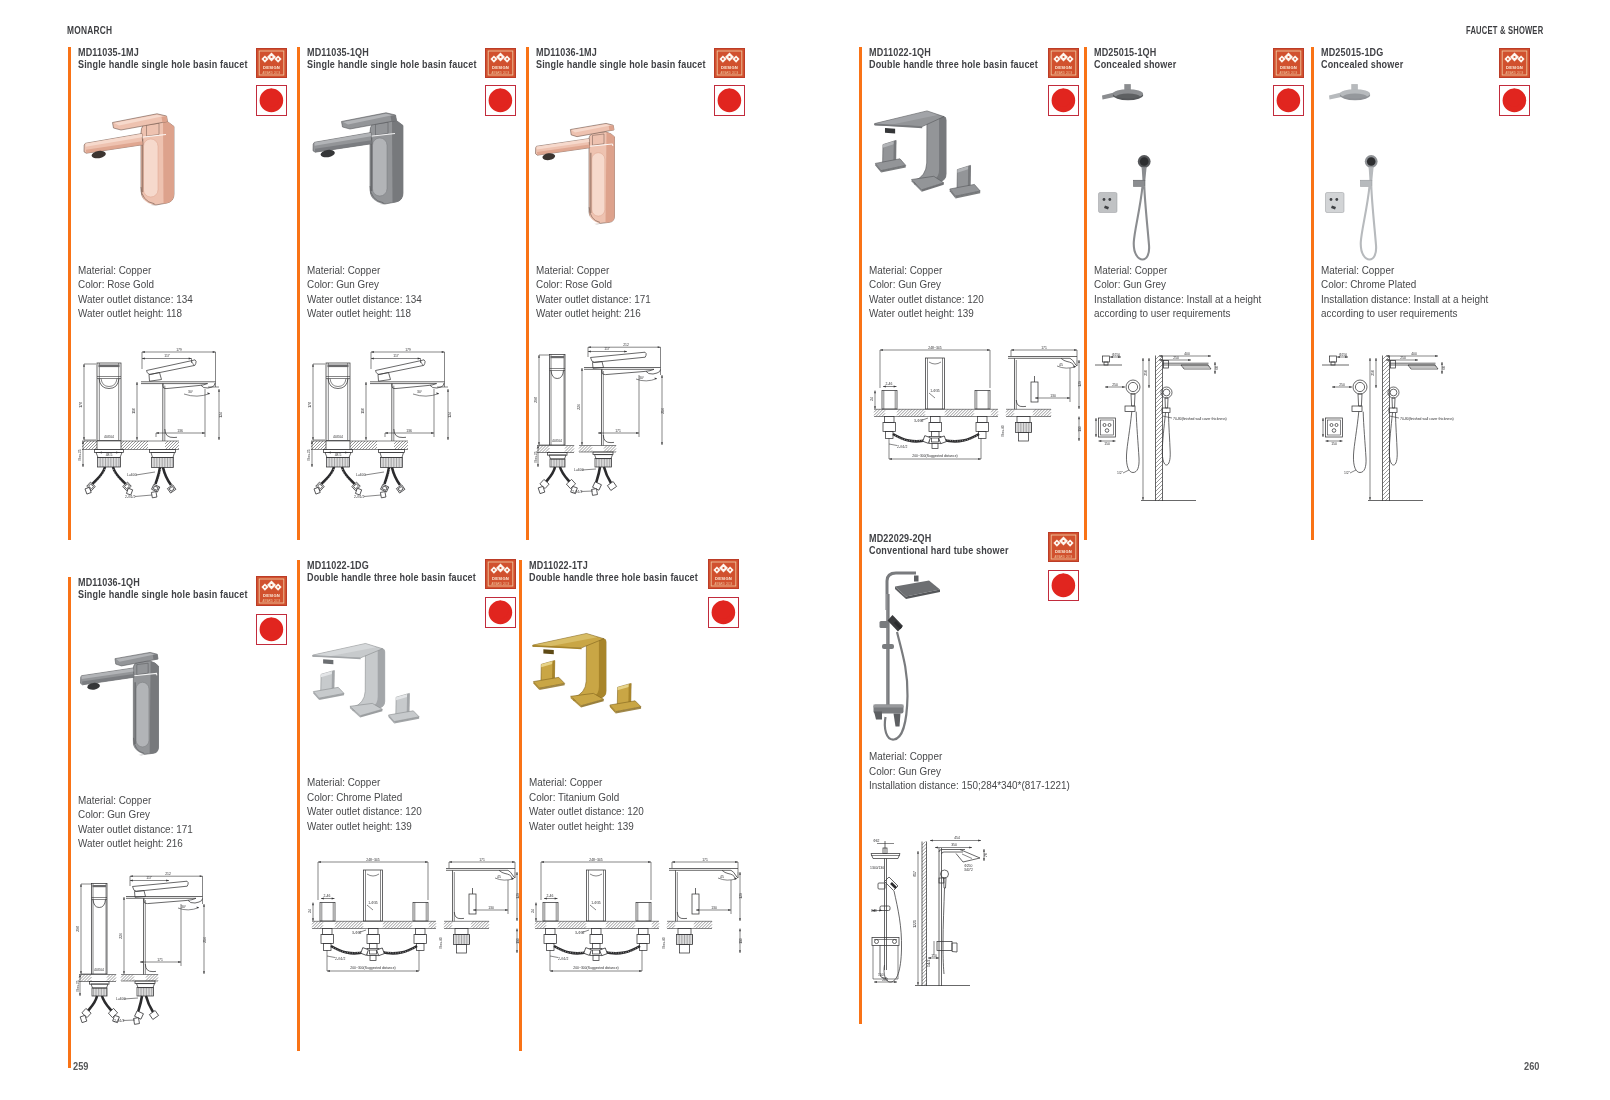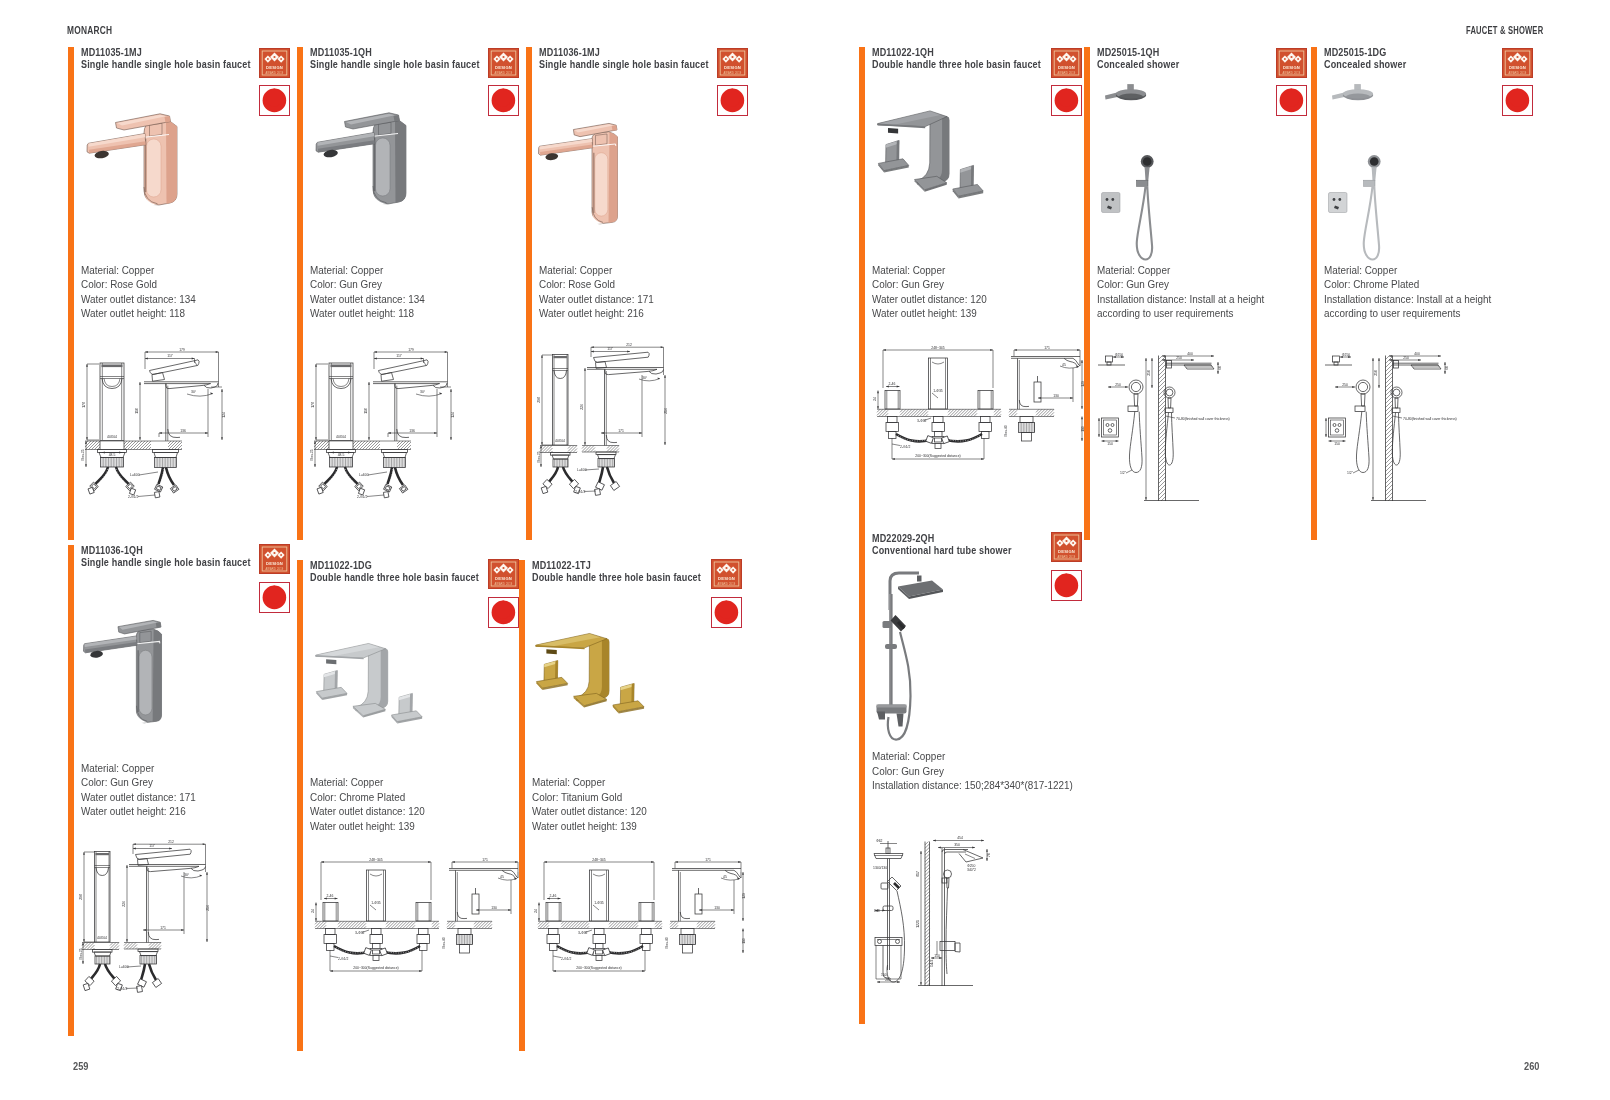--- a/index.html
+++ b/index.html
@@ -1,18 +1,18 @@
 <!DOCTYPE html>
 <html><head><meta charset="utf-8">
 <style>
 html,body{margin:0;padding:0;}
 body{width:1610px;height:1100px;background:#ffffff;position:relative;overflow:hidden;
      font-family:"Liberation Sans",sans-serif;}
 .abs{position:absolute;}
-.cell{position:absolute;border-left:6px solid #f97316;padding-left:12px;}
+.cell{position:absolute;border-left:3px solid #f97316;padding-left:12px;}
 .t{position:absolute;left:7px;top:-1px;font-weight:bold;font-size:11px;line-height:12.4px;
    color:#414246;transform:scaleX(.82);transform-origin:0 0;white-space:nowrap;letter-spacing:.2px;}
 .spec{position:absolute;left:7px;top:215.5px;font-size:11px;line-height:14.65px;color:#48494b;
    transform:scaleX(.9);transform-origin:0 0;white-space:nowrap;letter-spacing:0px;}
 .hdr{position:absolute;font-weight:bold;font-size:11px;color:#3c3d40;white-space:nowrap;
    transform:scaleX(.76);letter-spacing:.3px;}
 .pgno{position:absolute;font-weight:bold;font-size:11px;color:#57585a;transform:scaleX(.84);transform-origin:0 0;}
 svg{display:block;overflow:visible;}
 svg .dl{stroke:#353537;stroke-width:0.6;fill:none;}
 svg .df{fill:#353537;}
@@ -1195,21 +1195,21 @@
  <path d="M70.5,62.5 C69,78 67.5,90 67.3,100 C67.1,110 69,115 71.5,115 C74,115 75.5,110 75.2,102 C74.8,90 73.6,75 73.5,63" class="ol" stroke-width="0.9"></path>
  <text class="tx" x="78" y="69.5" font-size="3">70-80(finished wall cover thickness)</text>
  <line x1="67.5" y1="66" x2="77" y2="68" class="dl"></line>
  <text class="tx" x="22" y="124" font-size="2.8">1/2"</text>
         <line x1="28" y1="123" x2="34" y2="120" class="dl"></line>
  <line x1="46" y1="150.5" x2="101" y2="150.5" class="ol"></line>
 </svg>
     </div>
 </div>
 
-<div class="cell" id="c7" style="left:67.5px;top:545px;width:228px;height:491px;">
+<div class="cell" id="c7" style="left:67.5px;top:577px;width:228px;height:491px;">
   <div class="t">MD11036-1QH<br>Single handle single hole basin faucet</div>
   <div class="abs b-design" style="left:185.5px;top:-1px;">
       <svg width="31" height="30" viewBox="0 0 31 30">
    <rect x="0.5" y="0.5" width="30" height="29" fill="#d1512e" stroke="#bc3c27" stroke-width="1"></rect>
    <rect x="3.2" y="3" width="24.6" height="24" fill="none" stroke="#eec49b" stroke-width="0.9"></rect>
    <g fill="#fdf6ee">
      <path d="M15.5 4.5 L20 9 L15.5 13.5 L11 9 Z"></path>
      <path d="M8.9 7.5 L12.6 11 L8.9 14.8 L5.4 11 Z"></path>
      <path d="M22.1 7.5 L25.6 11 L22.1 14.8 L18.4 11 Z"></path>
    </g>

